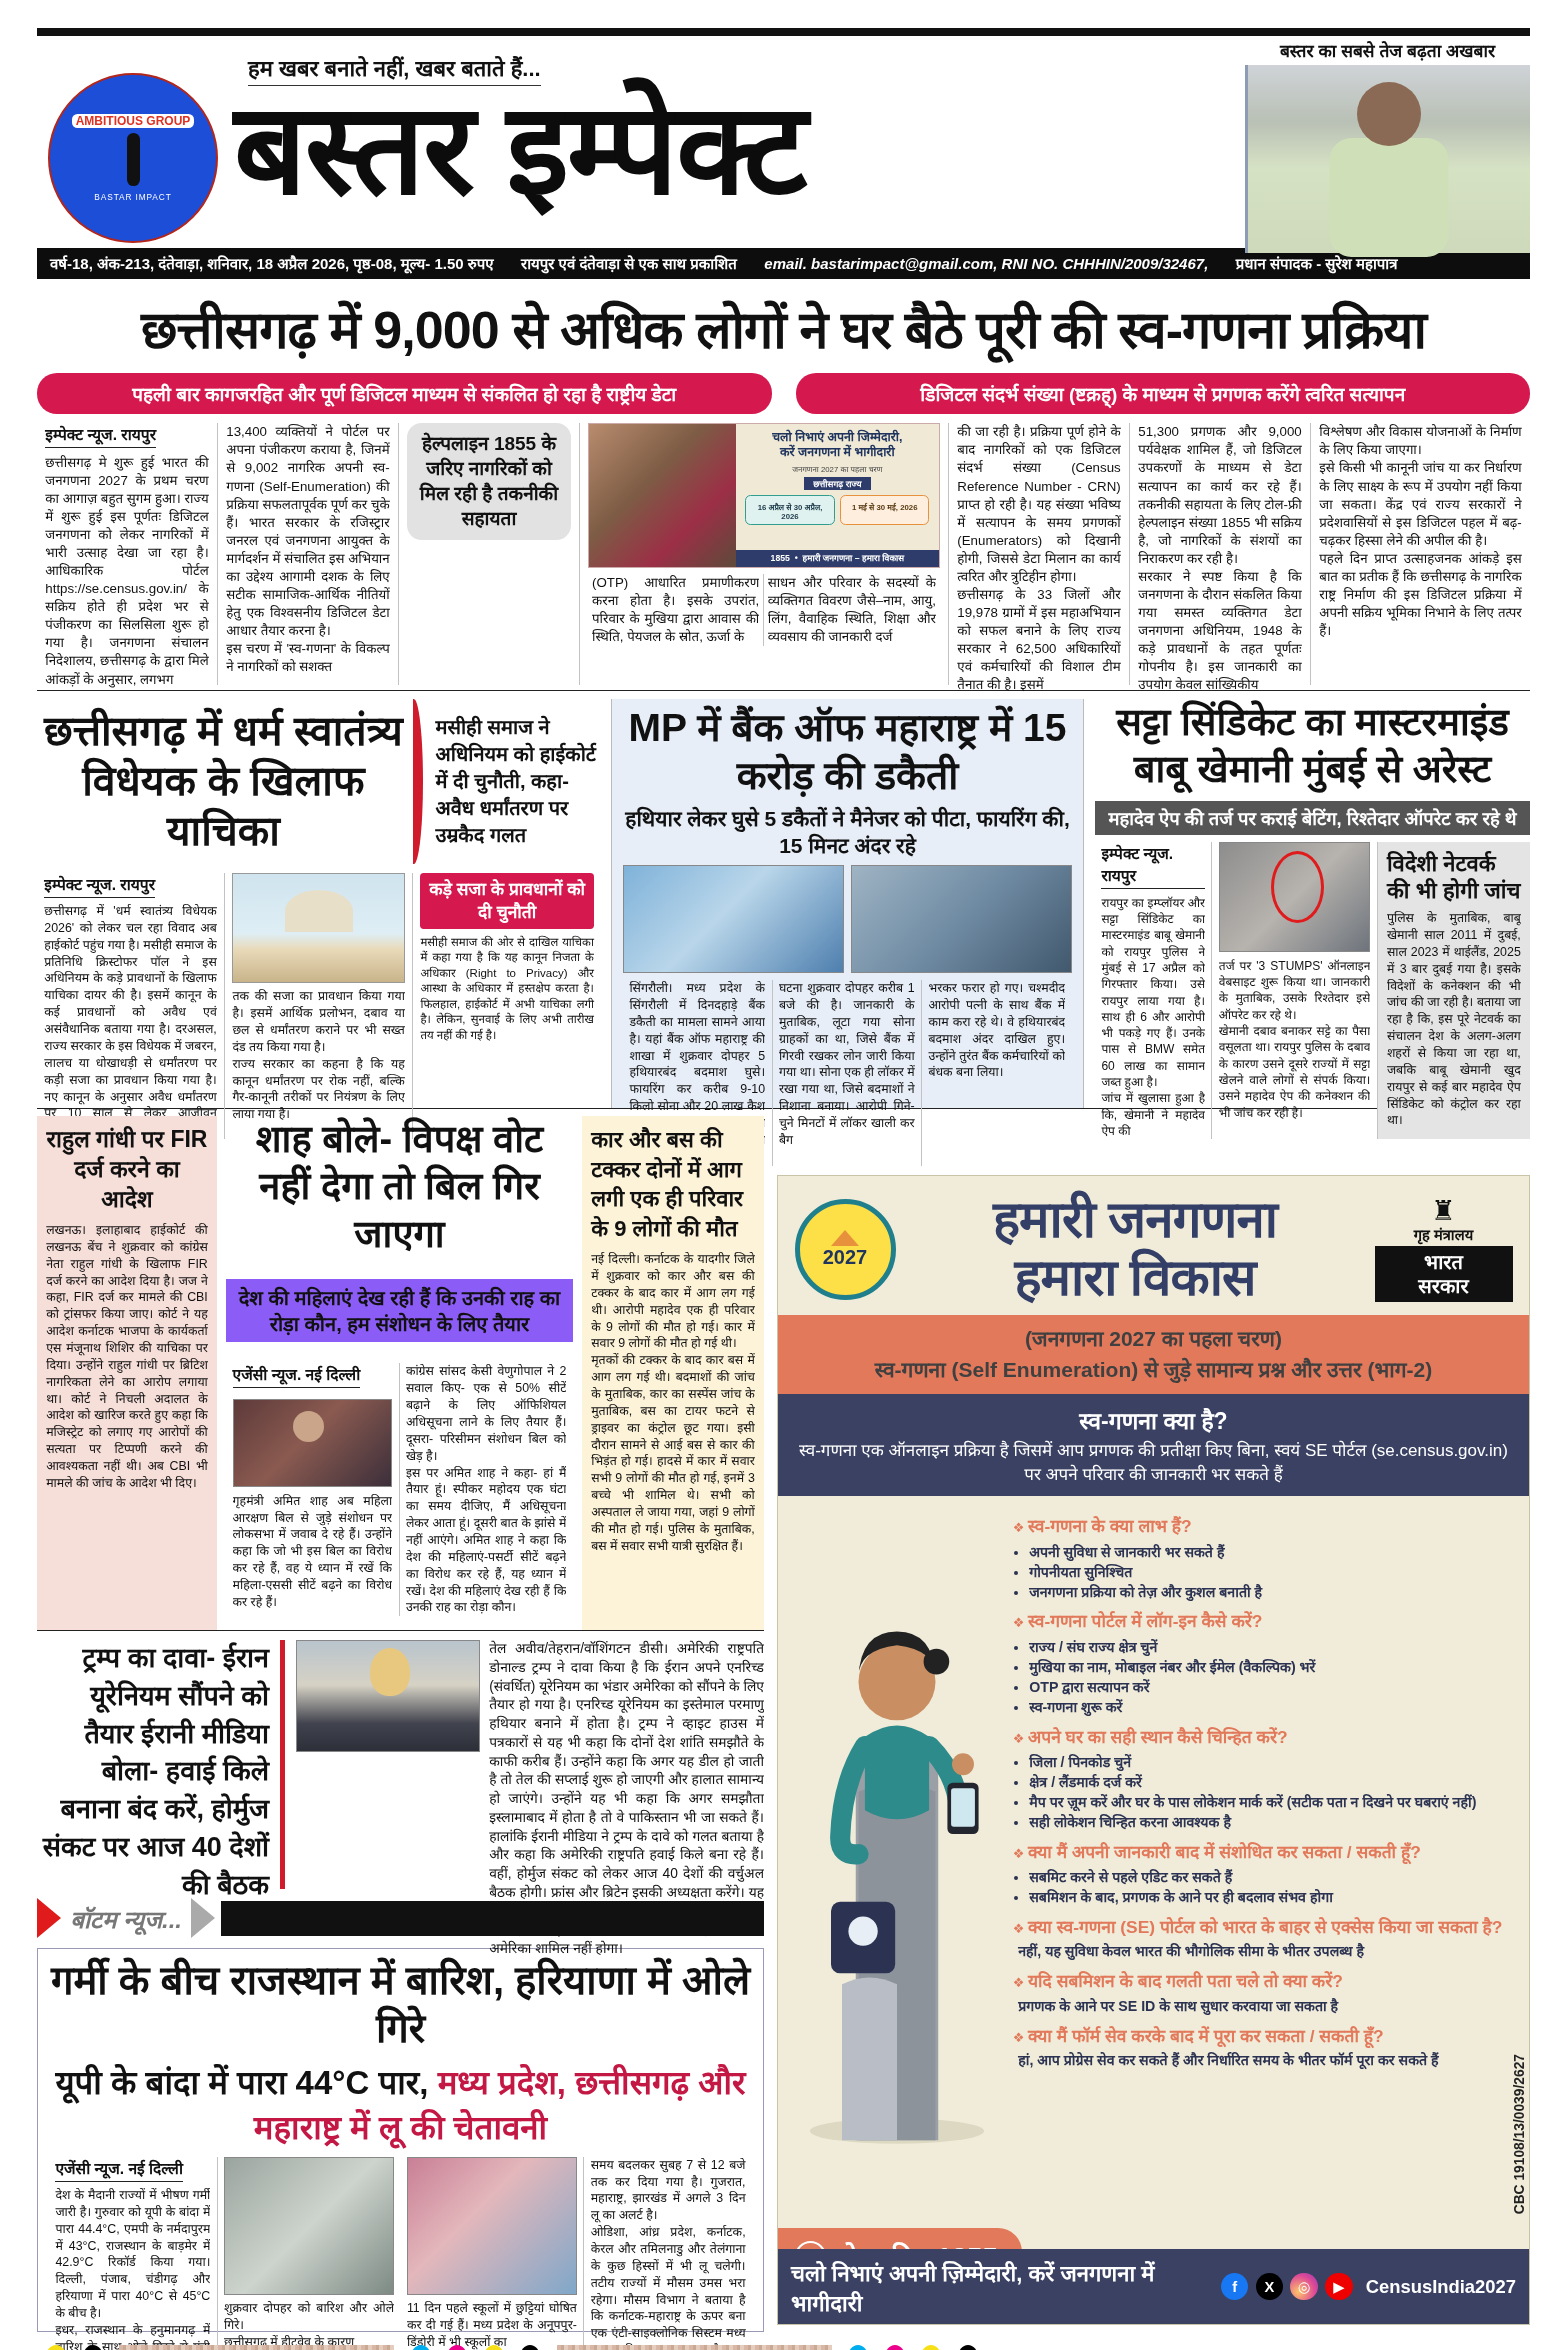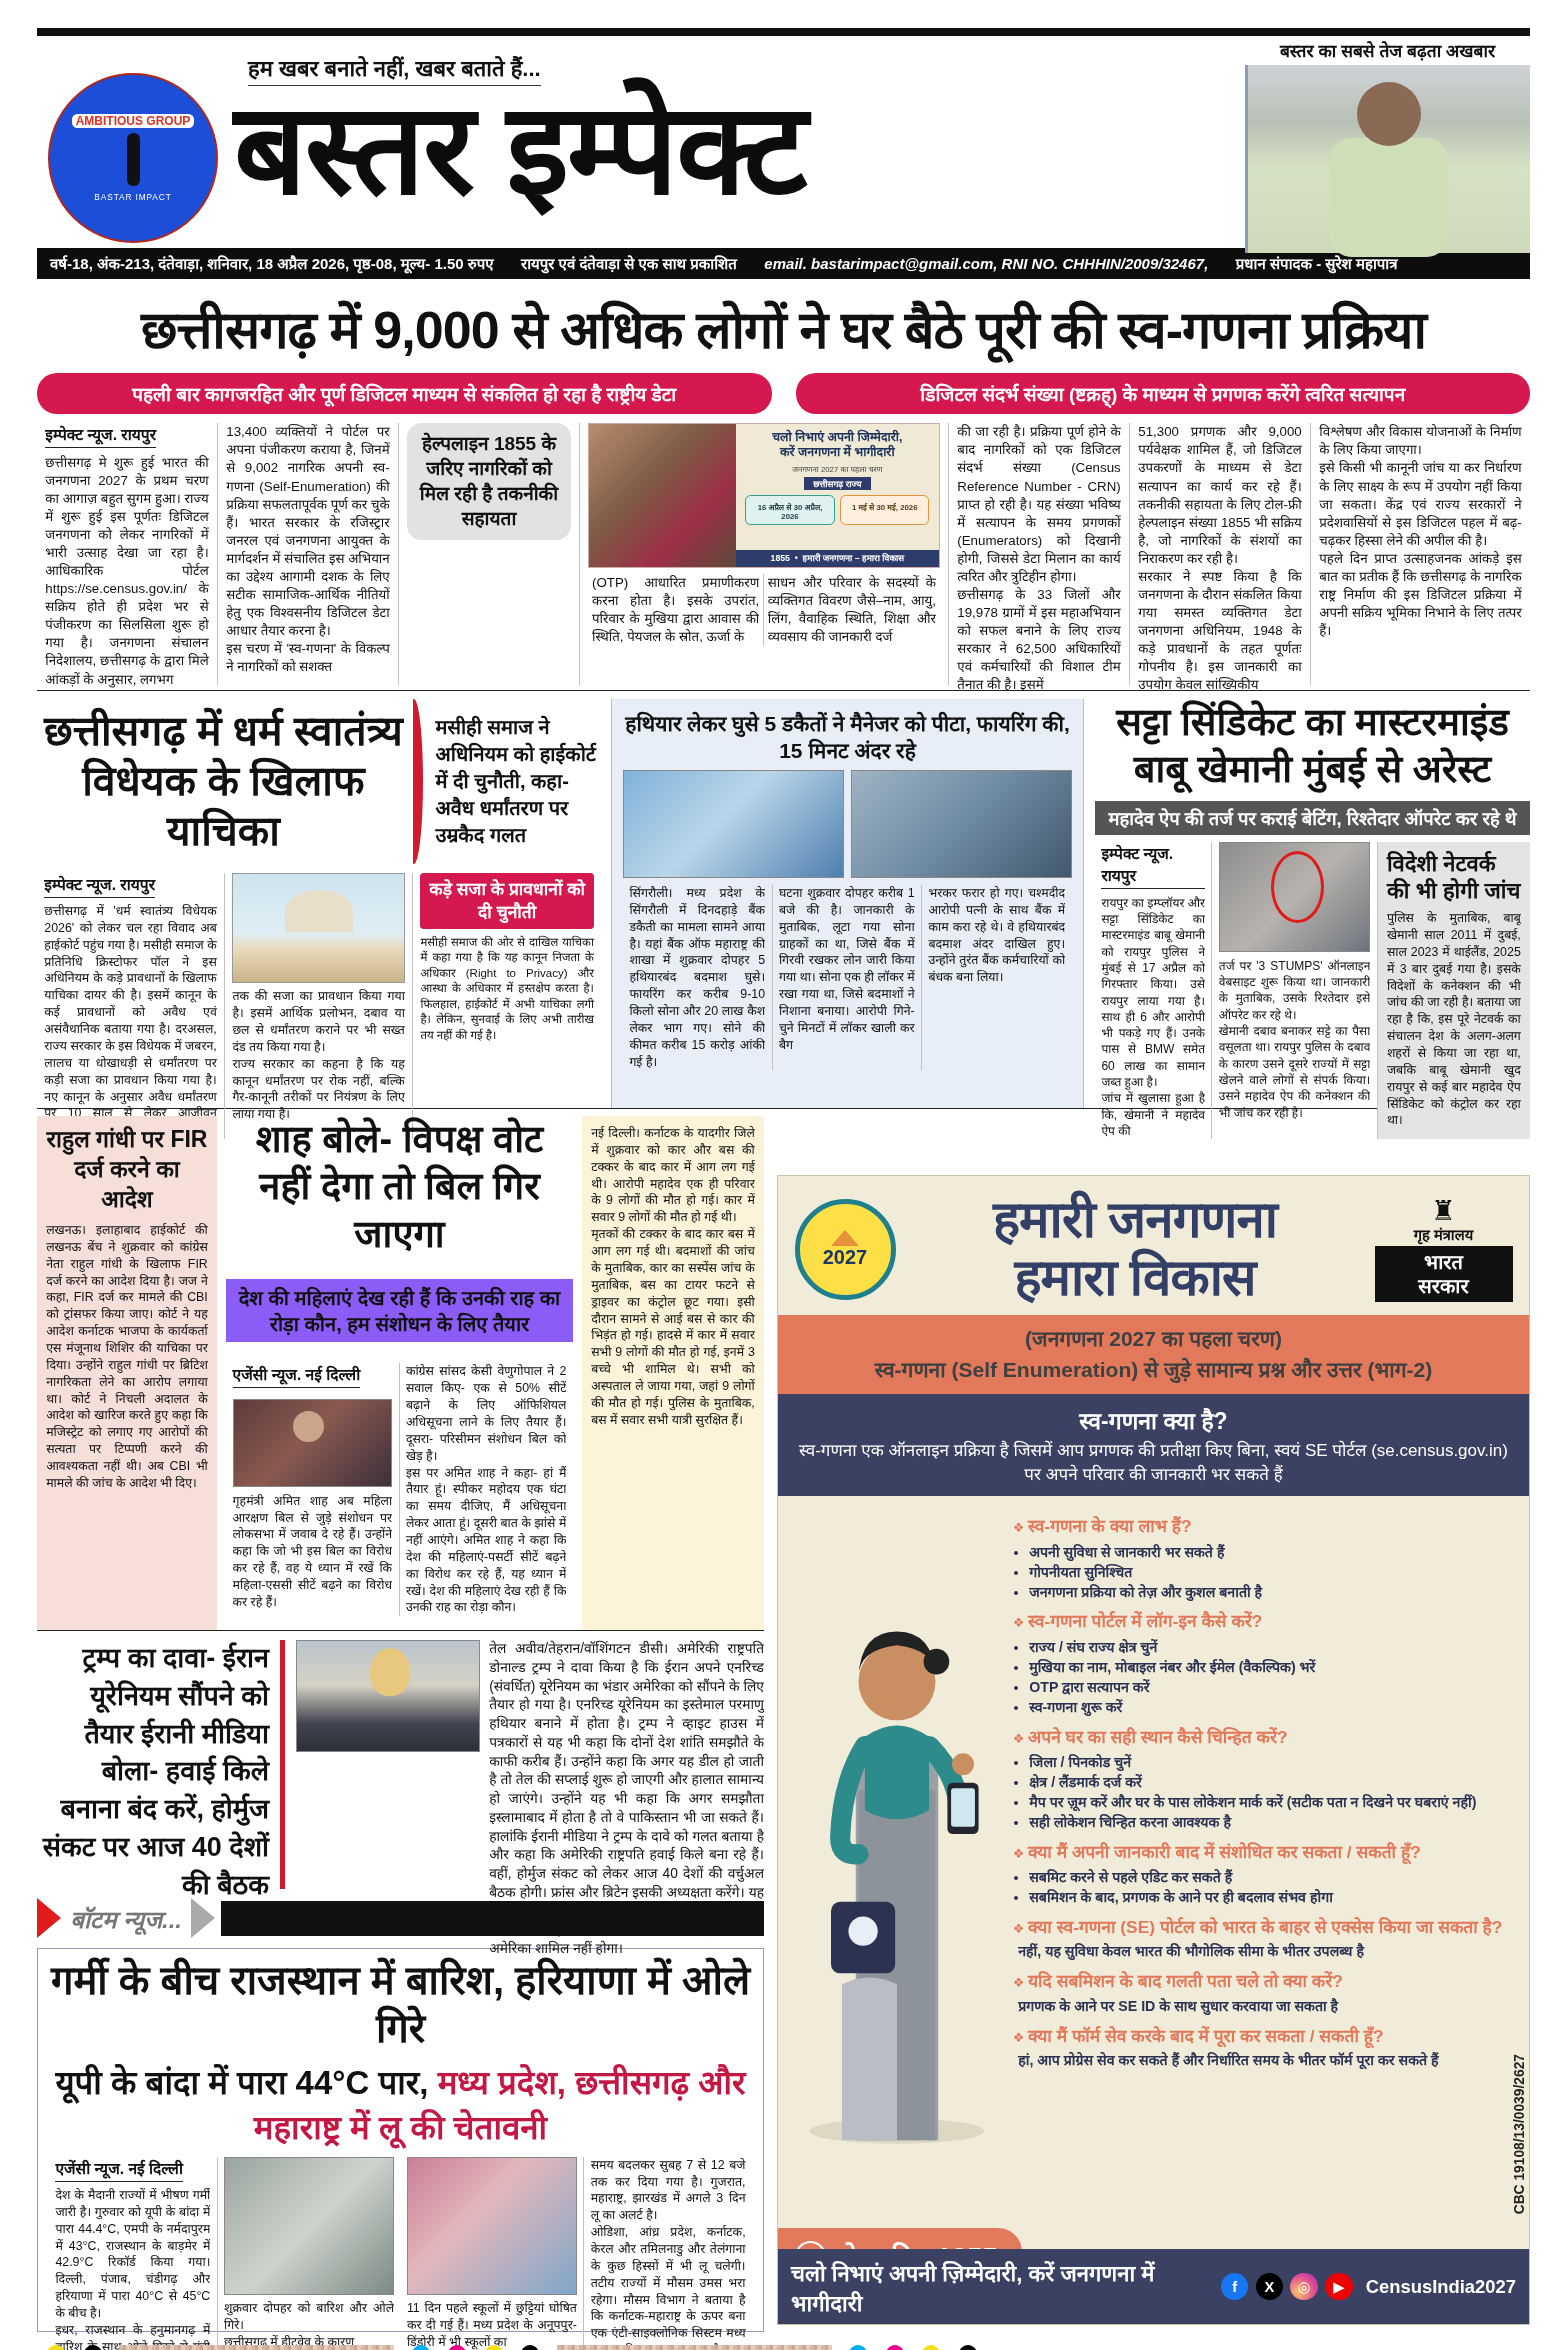--- a/index.html
+++ b/index.html
@@ -249,20 +249,21 @@
           <div class="bodytext" style="font-size:12.4px">तक की सजा का प्रावधान किया गया है। इसमें आर्थिक प्रलोभन, दबाव या छल से धर्मांतरण कराने पर भी सख्त दंड तय किया गया है।
 राज्य सरकार का कहना है कि यह कानून धर्मांतरण पर रोक नहीं, बल्कि गैर-कानूनी तरीकों पर नियंत्रण के लिए लाया गया है।</div>
         </div>
         <div class="c">
           <div class="pinkbox">कड़े सजा के प्रावधानों को दी चुनौती</div>
           <div class="smalltext">मसीही समाज की ओर से दाखिल याचिका में कहा गया है कि यह कानून निजता के अधिकार (Right to Privacy) और आस्था के अधिकार में हस्तक्षेप करता है। फिलहाल, हाईकोर्ट में अभी याचिका लगी है। लेकिन, सुनवाई के लिए अभी तारीख तय नहीं की गई है।</div>
         </div>
       </div>
     </div>
     <div class="bank">
+      <div class="bank-h">MP में बैंक ऑफ महाराष्ट्र में 15 करोड़ की डकैती</div>
       <div class="bank-sub">हथियार लेकर घुसे 5 डकैतों ने मैनेजर को पीटा, फायरिंग की, 15 मिनट अंदर रहे</div>
       <div class="bank-photos">
         <div class="bp1"></div>
         <div class="bp2"></div>
       </div>
       <div class="bank-body">
         <div class="c hair">
             <div class="bodytext" style="font-size:12.4px">सिंगरौली। मध्य प्रदेश के सिंगरौली में दिनदहाड़े बैंक डकैती का मामला सामने आया है। यहां बैंक ऑफ महाराष्ट्र की शाखा में शुक्रवार दोपहर 5 हथियारबंद बदमाश घुसे। फायरिंग कर करीब 9-10 किलो सोना और 20 लाख कैश लेकर भाग गए। सोने की कीमत करीब 15 करोड़ आंकी गई है।</div>
           </div>
         <div class="c hair">
@@ -313,20 +314,21 @@
               <div class="shahphoto"></div>
               <div class="bodytext" style="font-size:12.4px">गृहमंत्री अमित शाह अब महिला आरक्षण बिल से जुड़े संशोधन पर लोकसभा में जवाब दे रहे हैं। उन्होंने कहा कि जो भी इस बिल का विरोध कर रहे हैं, वह ये ध्यान में रखें कि महिला-एससी सीटें बढ़ने का विरोध कर रहे हैं।</div>
             </div>
             <div class="c">
               <div class="bodytext" style="font-size:12.4px">कांग्रेस सांसद केसी वेणुगोपाल ने 2 सवाल किए- एक से 50% सीटें बढ़ाने के लिए ऑफिशियल अधिसूचना लाने के लिए तैयार हैं। दूसरा- परिसीमन संशोधन बिल को खेड़ है।
 इस पर अमित शाह ने कहा- हां मैं तैयार हूं। स्पीकर महोदय एक घंटा का समय दीजिए, मैं अधिसूचना लेकर आता हूं। दूसरी बात के झांसे में नहीं आएंगे। अमित शाह ने कहा कि देश की महिलाएं-पसर्टी सीटें बढ़ने का विरोध कर रहे हैं, यह ध्यान में रखें। देश की महिलाएं देख रही हैं कि उनकी राह का रोड़ा कौन।</div>
             </div>
           </div>
         </div>
         <div class="carbus">
+          <div class="ch">कार और बस की टक्कर दोनों में आग लगी एक ही परिवार के 9 लोगों की मौत</div>
           <div class="bodytext" style="font-size:12.4px">नई दिल्ली।  कर्नाटक के यादगीर जिले में शुक्रवार को कार और बस की टक्कर के बाद कार में आग लग गई थी। आरोपी महादेव एक ही परिवार के 9 लोगों की मौत हो गई। कार में सवार 9 लोगों की मौत हो गई थी।
 मृतकों की टक्कर के बाद कार बस में आग लग गई थी। बदमाशों की जांच के मुताबिक, कार का सस्पेंस जांच के मुताबिक, बस का टायर फटने से ड्राइवर का कंट्रोल छूट गया। इसी दौरान सामने से आई बस से कार की भिड़ंत हो गई। हादसे में कार में सवार सभी 9 लोगों की मौत हो गई, इनमें 3 बच्चे भी शामिल थे। सभी को अस्पताल ले जाया गया, जहां 9 लोगों की मौत हो गई। पुलिस के मुताबिक, बस में सवार सभी यात्री सुरक्षित हैं।</div>
         </div>
       </div>
 
       <div class="trump">
         <div class="trump-h">ट्रम्प का दावा- ईरान यूरेनियम सौंपने को तैयार ईरानी मीडिया बोला- हवाई किले बनाना बंद करें, होर्मुज संकट पर आज 40 देशों की बैठक</div>
         <div class="trump-main">
           <div class="trumpphoto"></div>
           <div class="bodytext" style="font-size:13.8px">तेल अवीव/तेहरान/वॉशिंगटन डीसी।  अमेरिकी राष्ट्रपति डोनाल्ड ट्रम्प ने दावा किया है कि ईरान अपने एनरिच्ड (संवर्धित) यूरेनियम का भंडार अमेरिका को सौंपने के लिए तैयार हो गया है। एनरिच्ड यूरेनियम का इस्तेमाल परमाणु हथियार बनाने में होता है। ट्रम्प ने व्हाइट हाउस में पत्रकारों से यह भी कहा कि दोनों देश शांति समझौते के काफी करीब हैं। उन्होंने कहा कि अगर यह डील हो जाती है तो तेल की सप्लाई शुरू हो जाएगी और हालात सामान्य हो जाएंगे। उन्होंने यह भी कहा कि अगर समझौता इस्लामाबाद में होता है तो वे पाकिस्तान भी जा सकते हैं। हालांकि ईरानी मीडिया ने ट्रम्प के दावे को गलत बताया है और कहा कि अमेरिकी राष्ट्रपति हवाई किले बना रहे हैं। वहीं, होर्मुज संकट को लेकर आज 40 देशों की वर्चुअल बैठक होगी। फ्रांस और ब्रिटेन इसकी अध्यक्षता करेंगे। यह बैठक होर्मुज में नाकेबंदी और उससे दुनिया में तेल और सप्लाई पर पड़ रहे असर को लेकर होगी। इस बैठक में अमेरिका शामिल नहीं होगा।</div>

